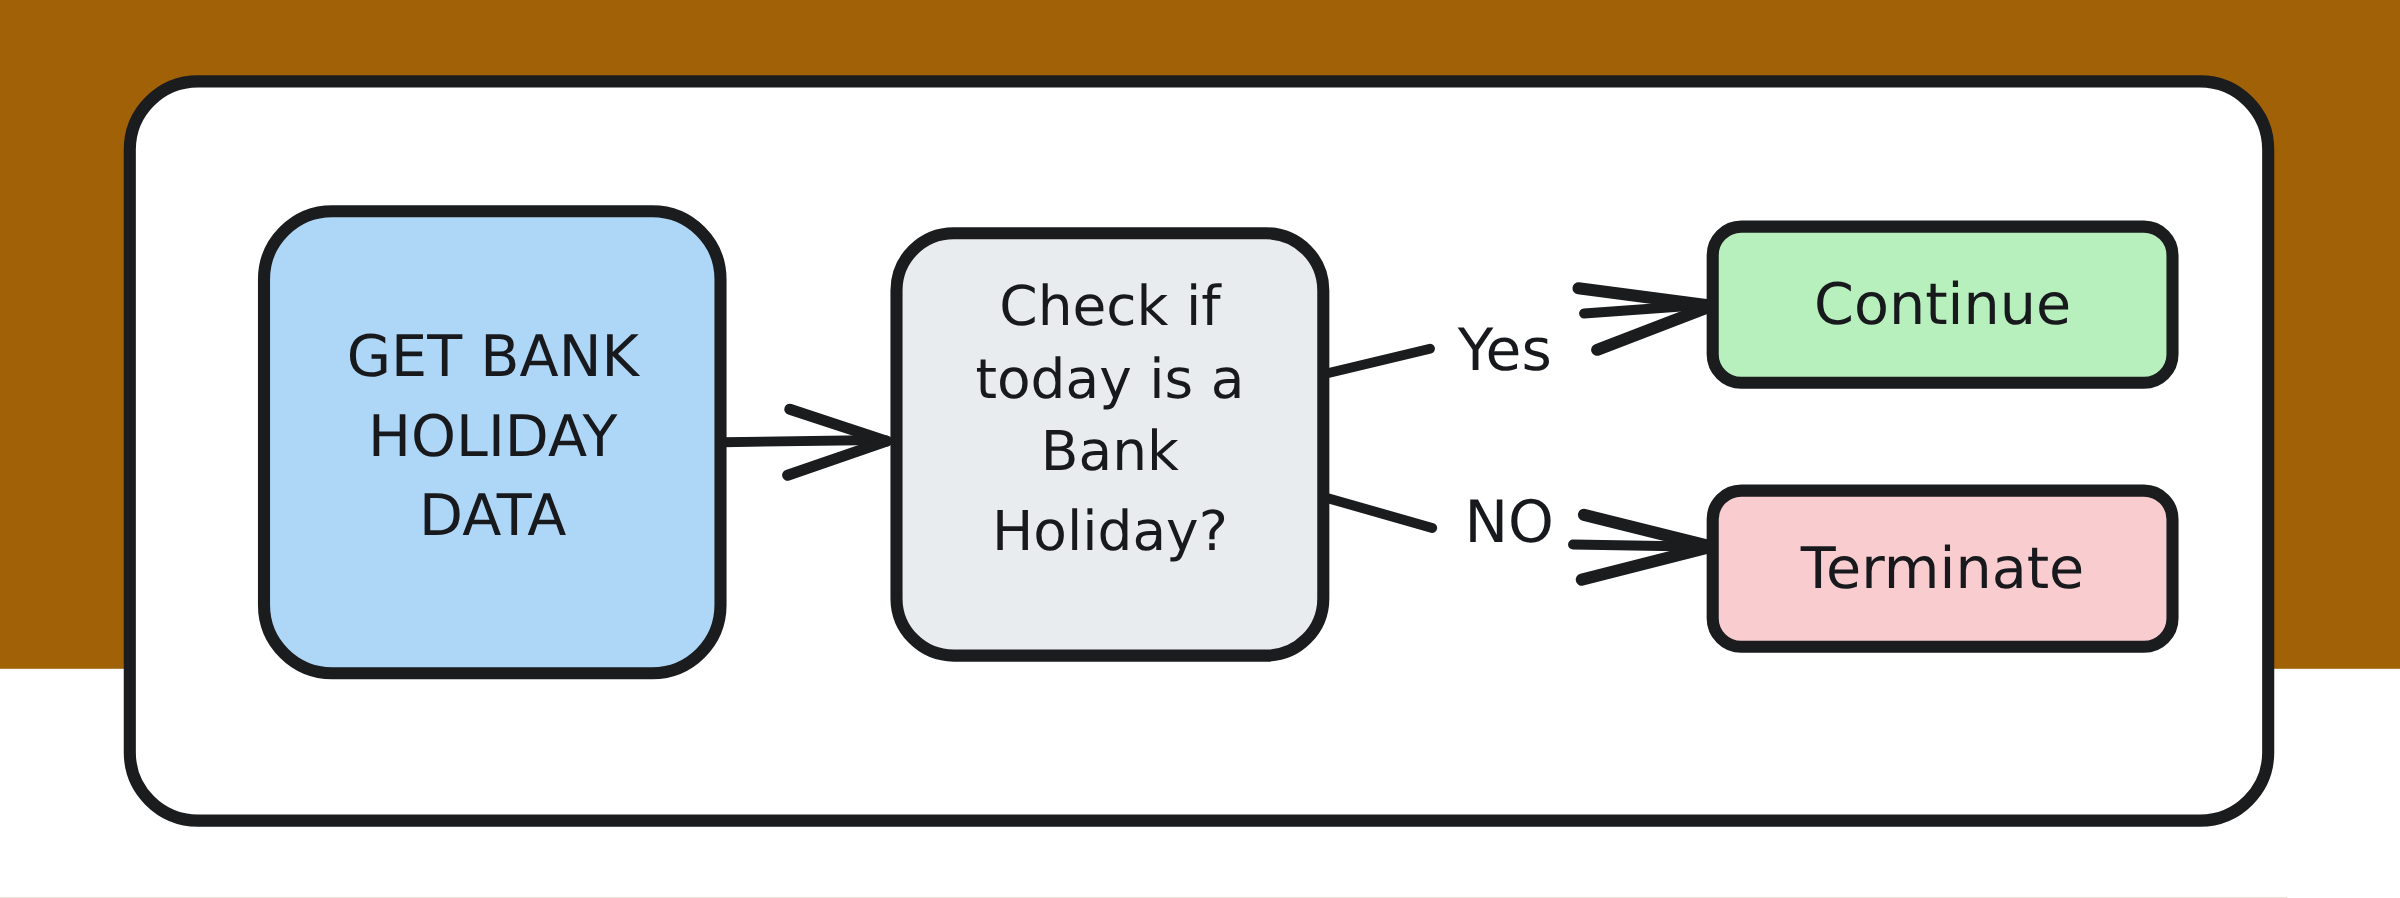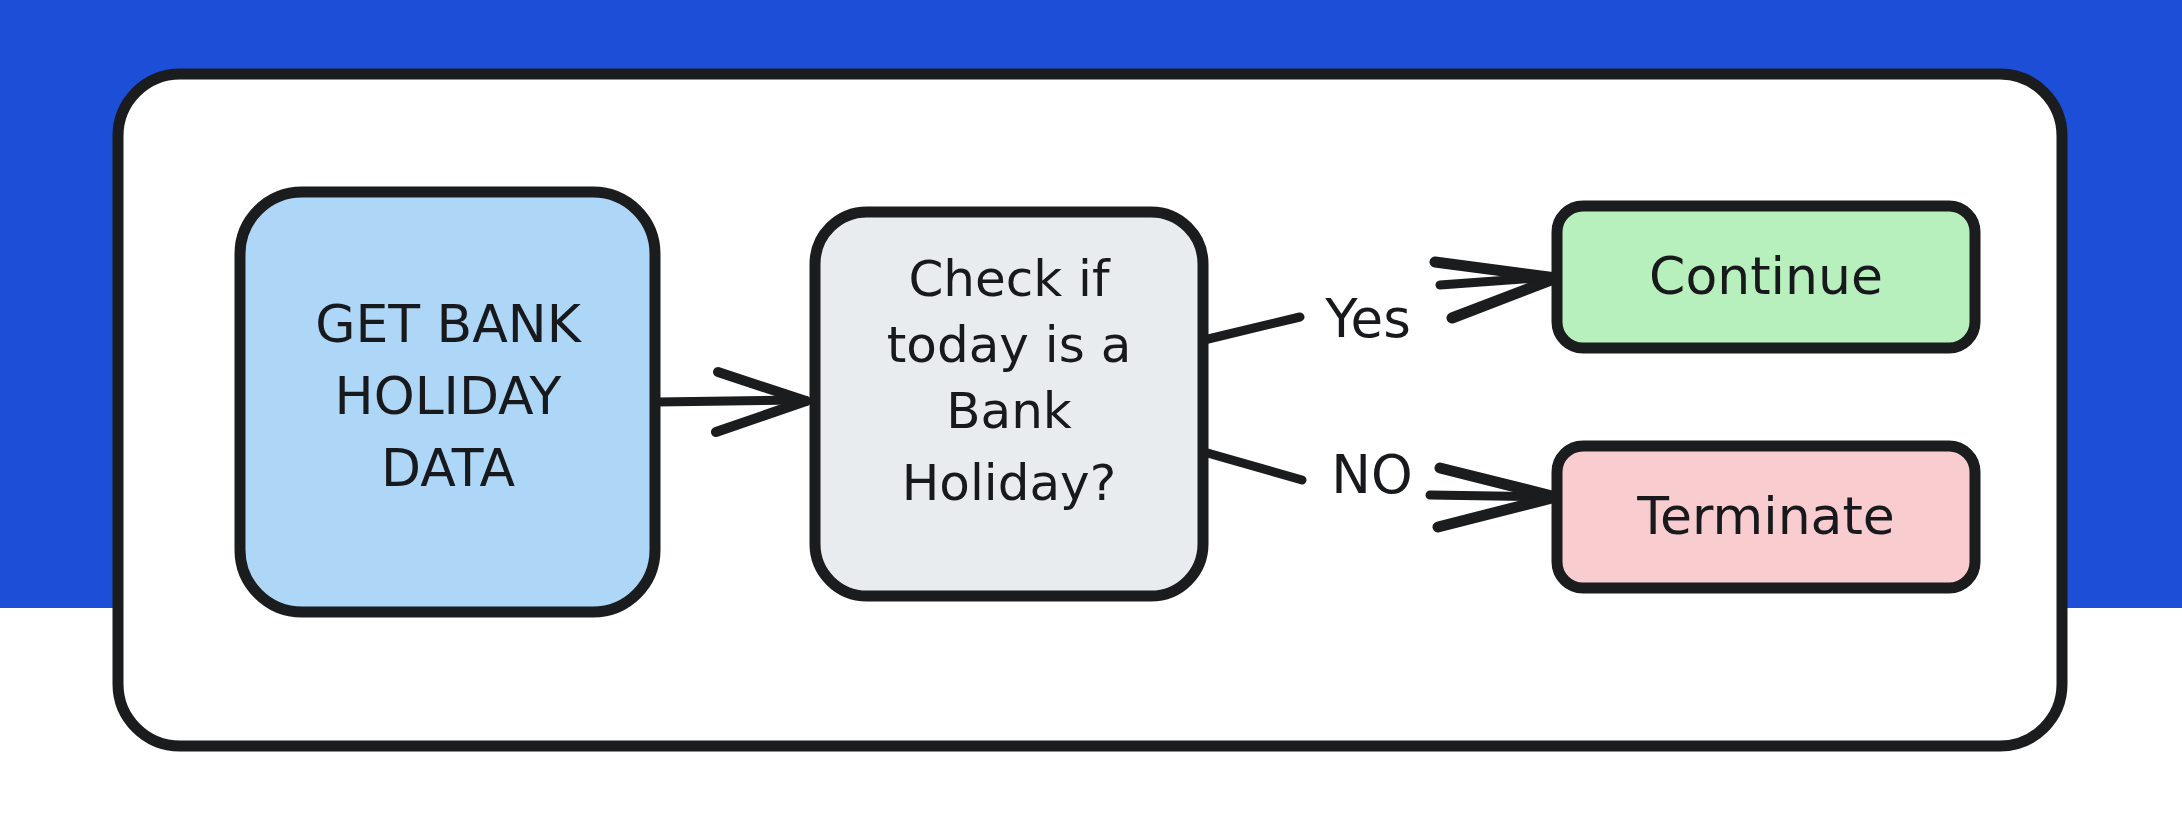--- a/index.html
+++ b/index.html
@@ -10,21 +10,21 @@
   body {
     width: 2182px;
     height: 816px;
     font-family: "DejaVu Sans", sans-serif;
     overflow: hidden;
   }
   #stage {
     position: relative;
     width: 2182px;
     height: 608px;
-    background: #1d4ed8;
+    background: #a16207;
   }
   #diagram-svg {
     position: absolute;
     top: 0;
     left: 0;
     width: 2182px;
     height: 816px;
   }
   .node-label {
     font-family: "DejaVu Sans", sans-serif;

